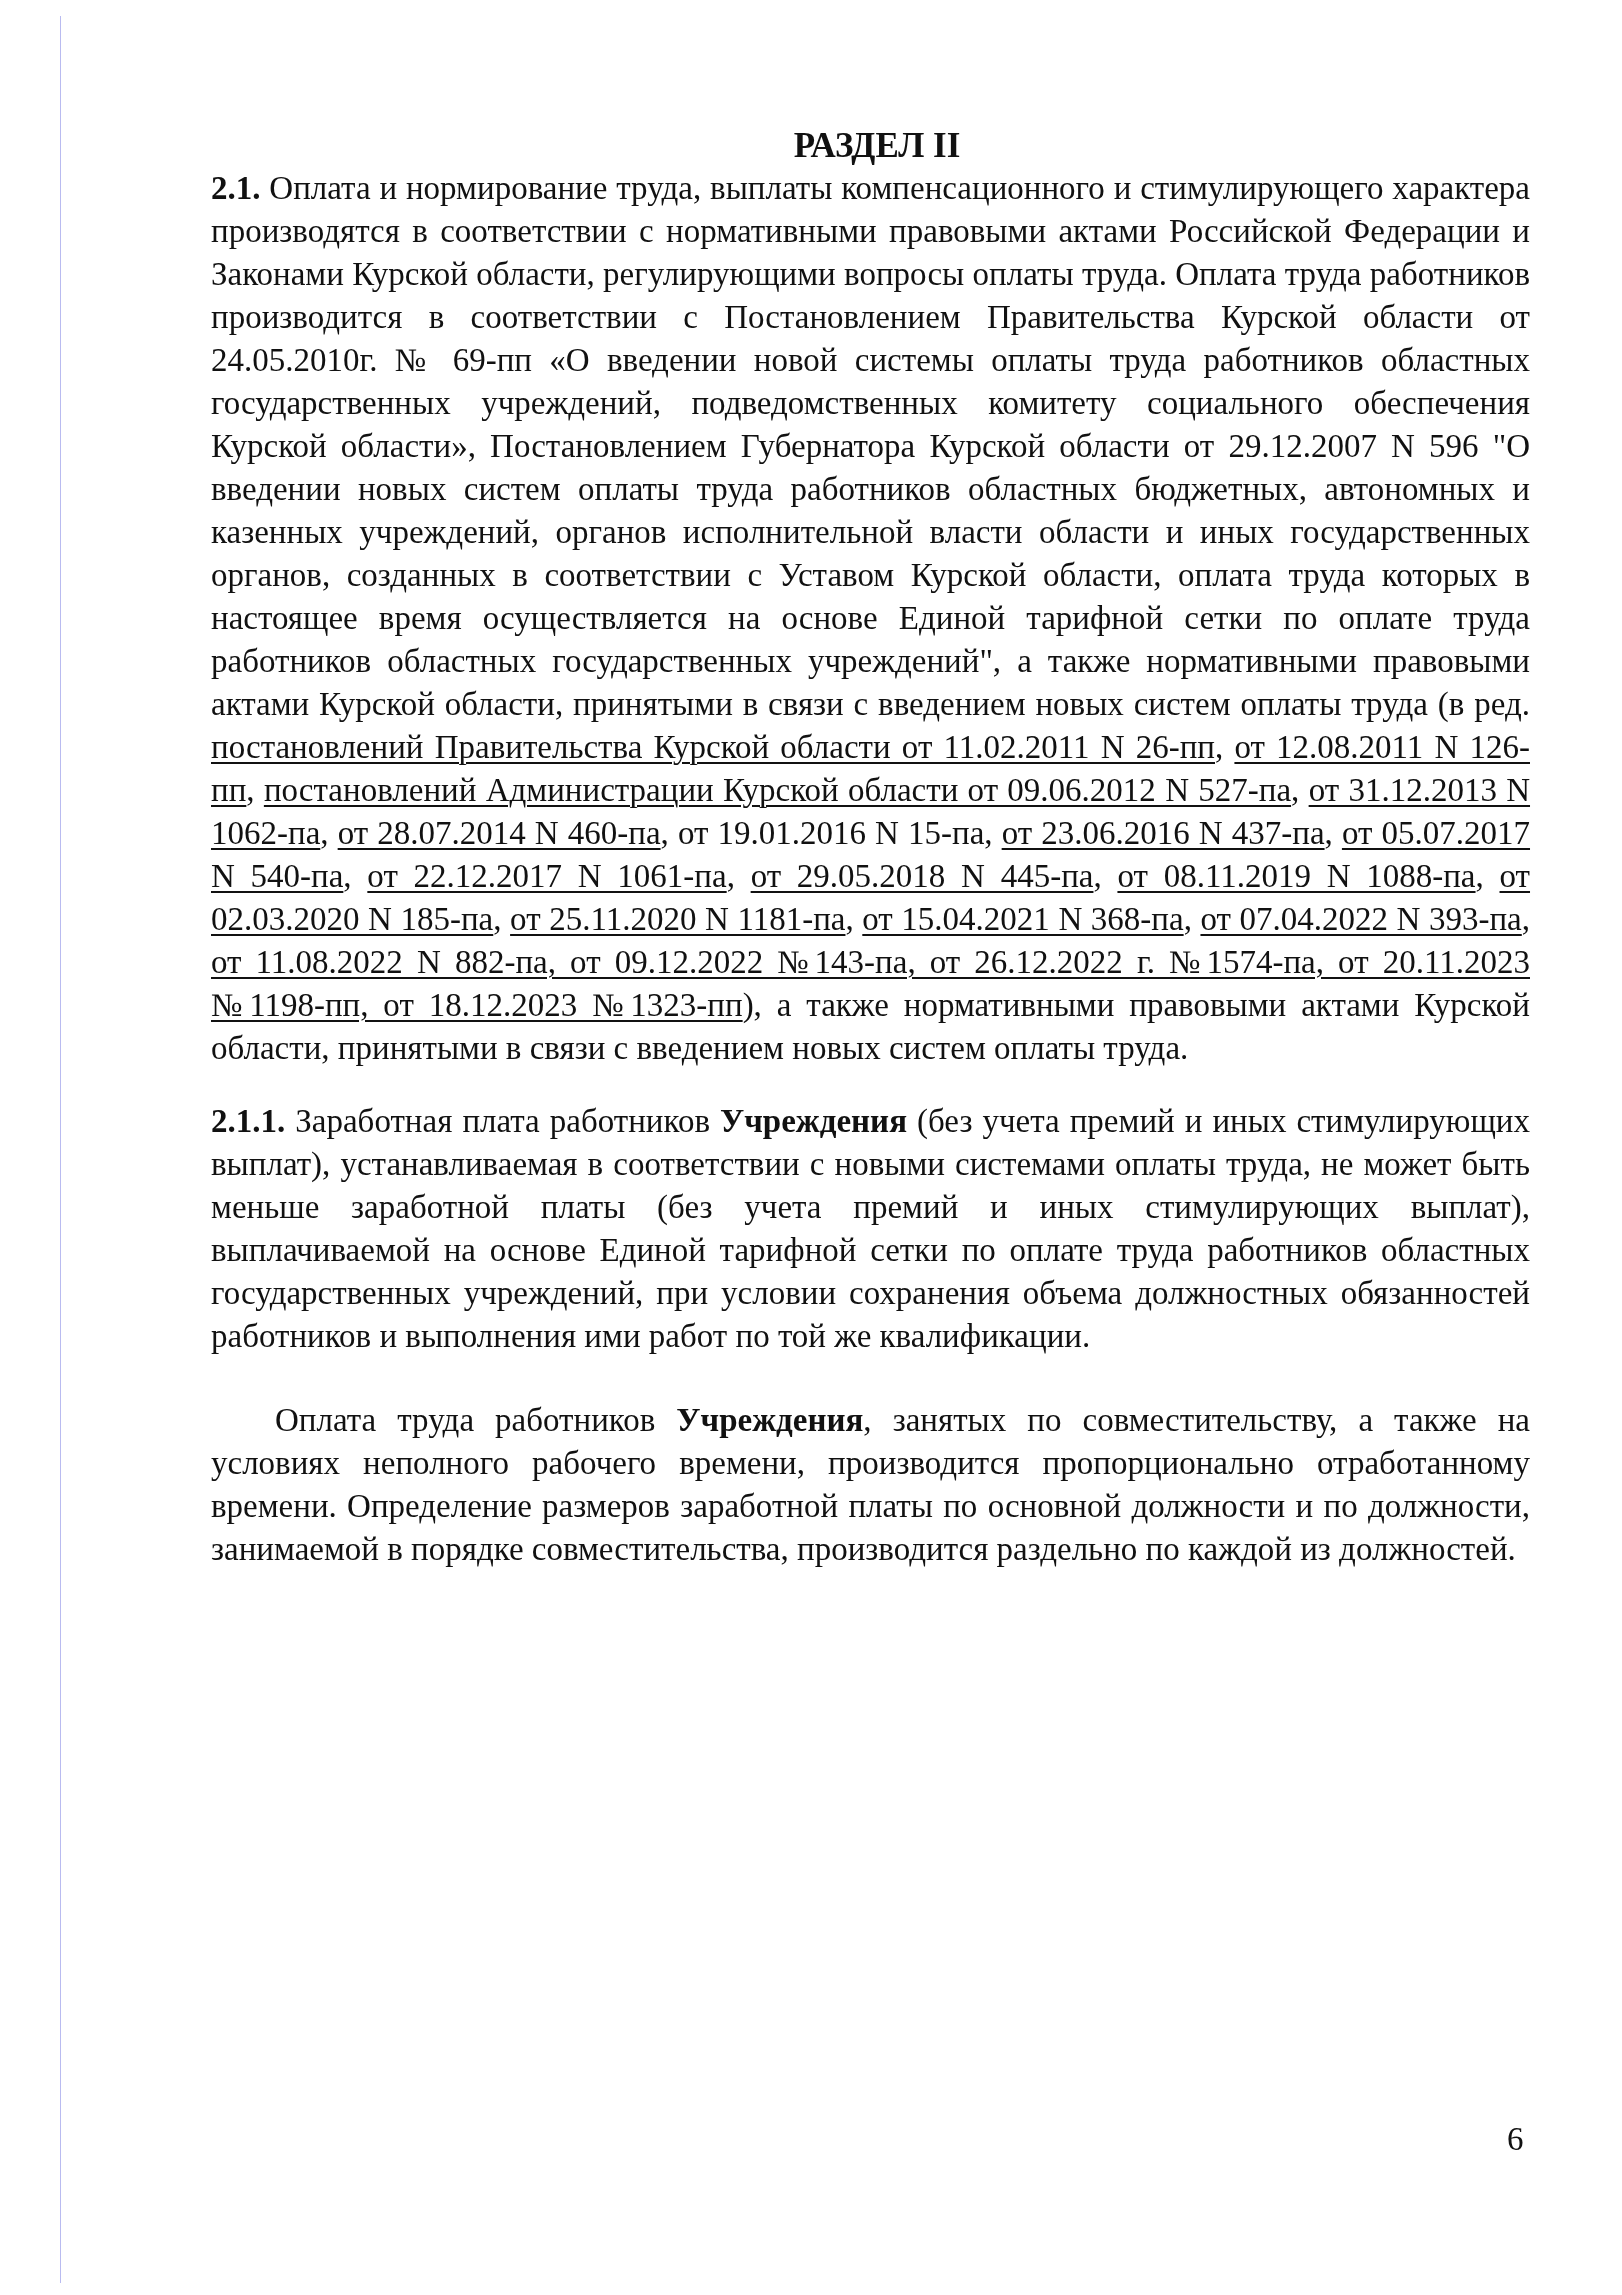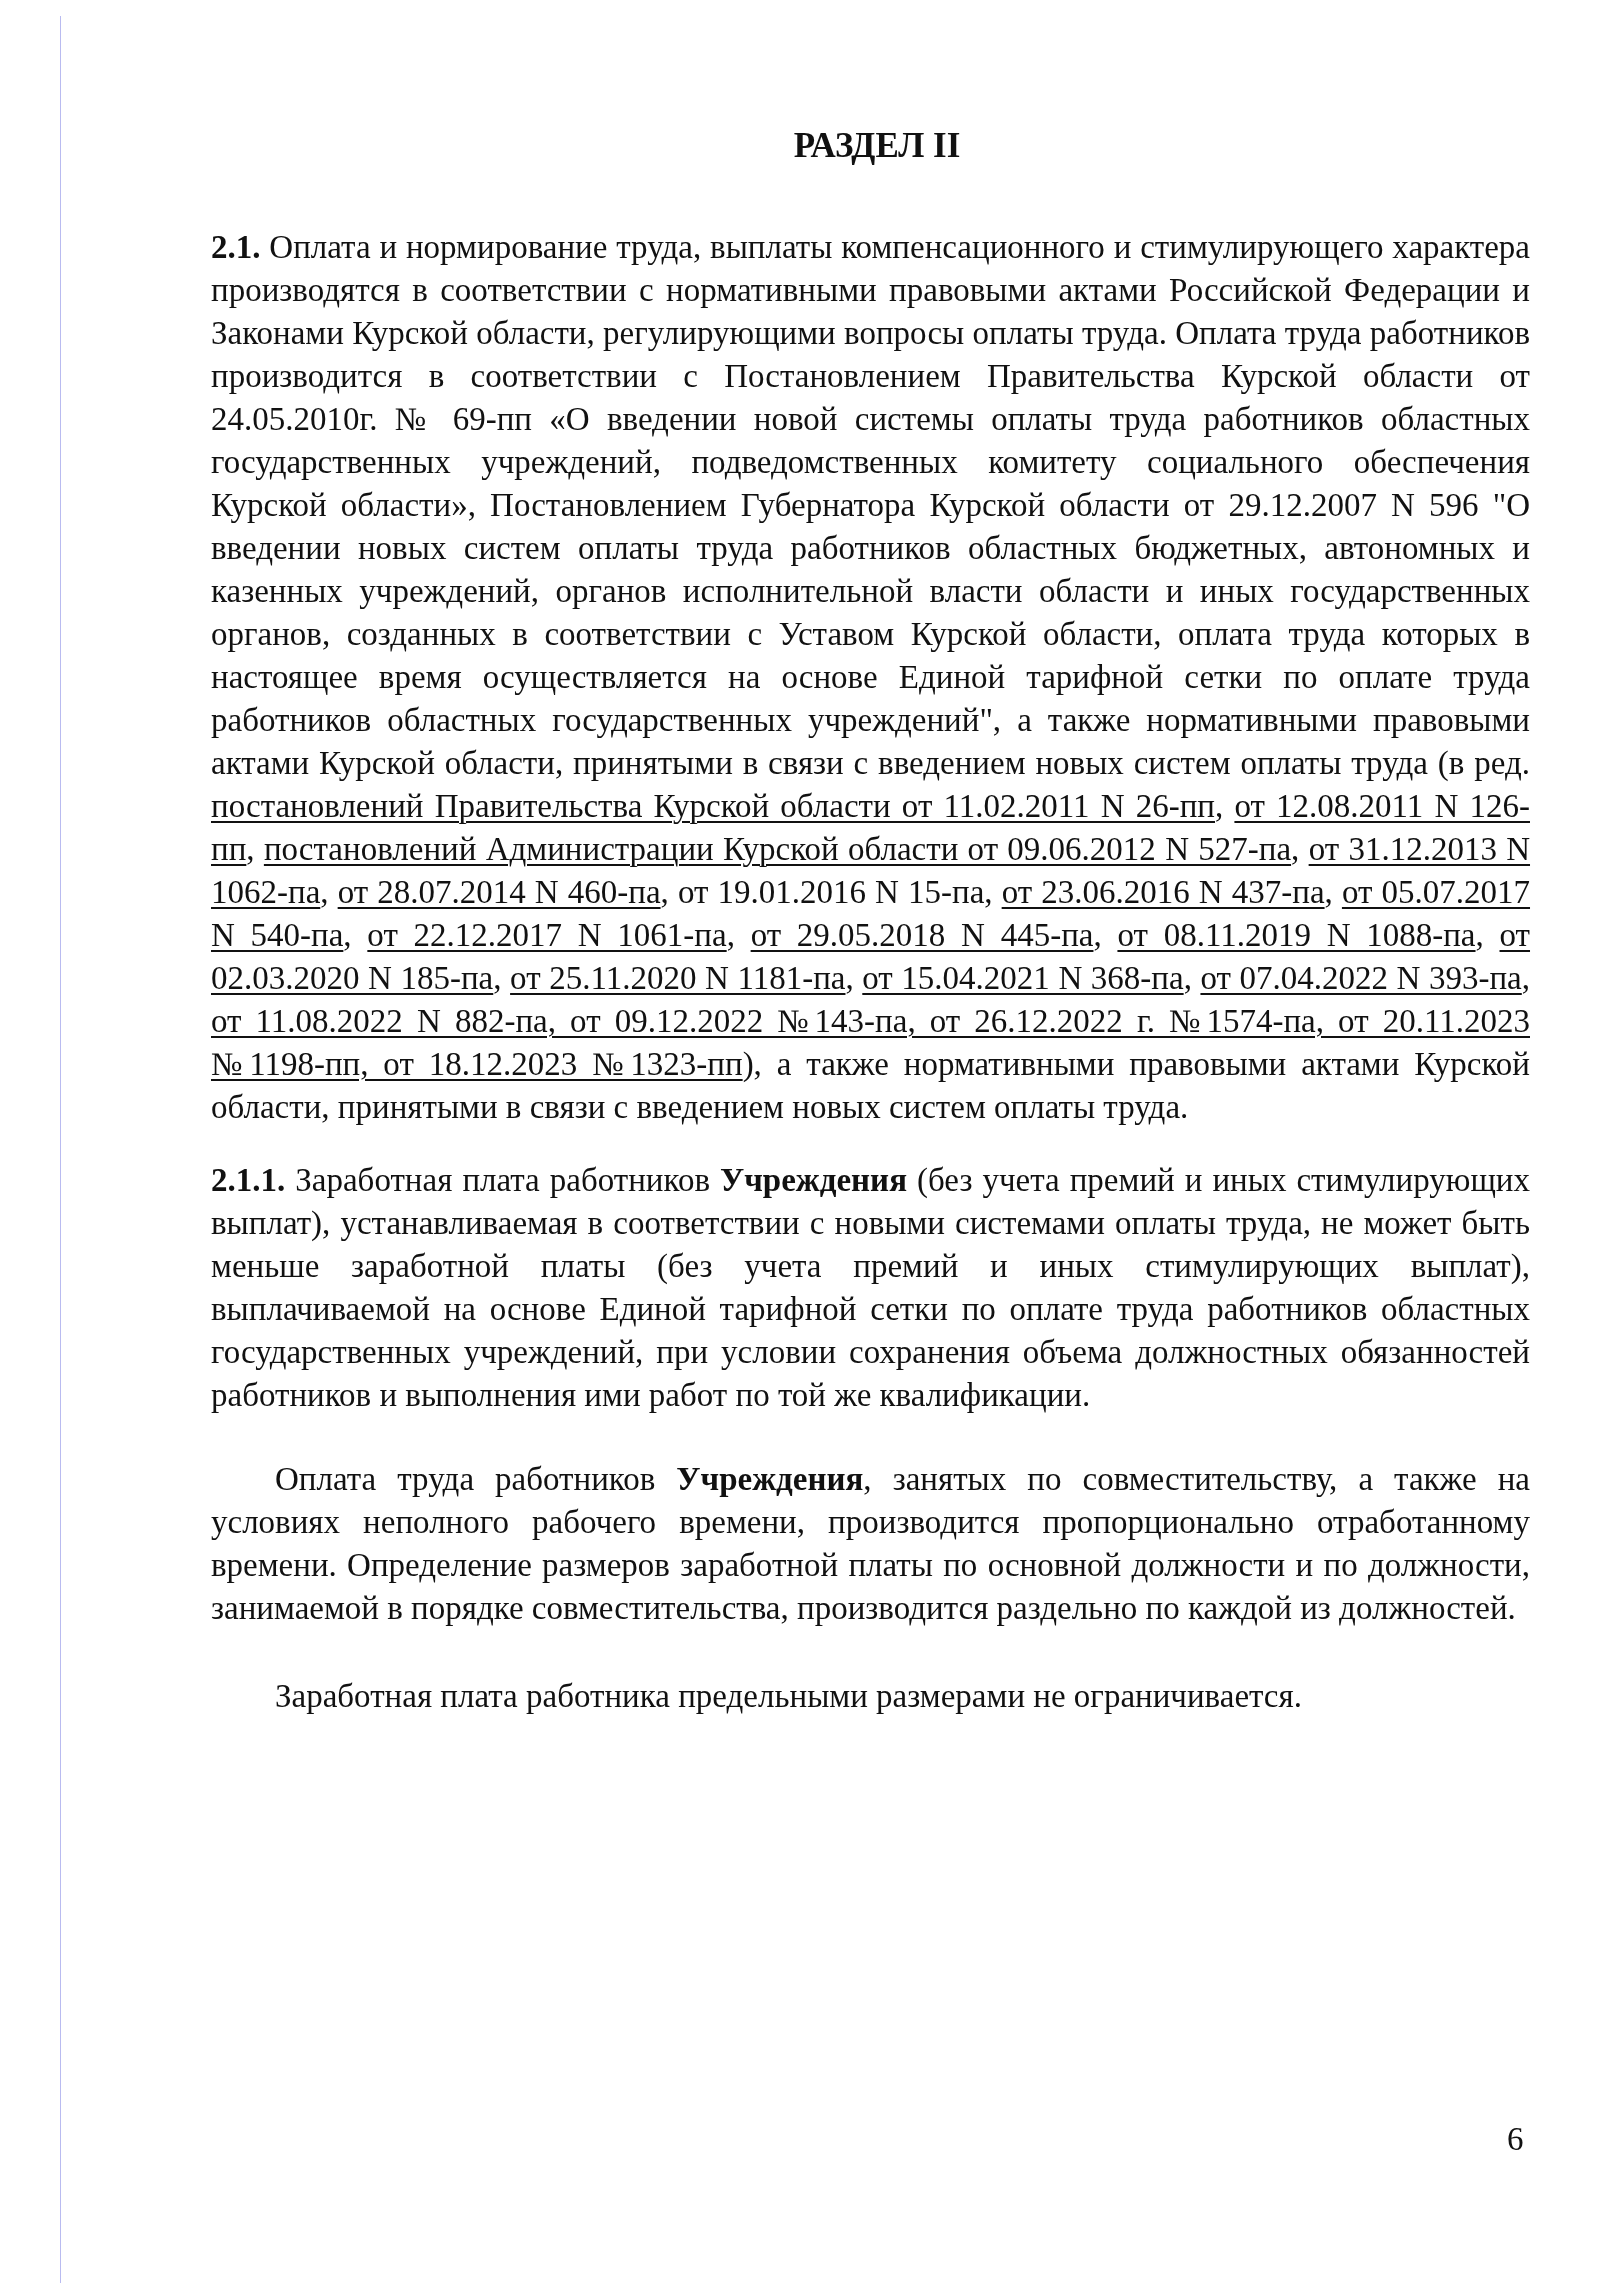--- a/index.html
+++ b/index.html
@@ -1,20 +1,20 @@
 <!DOCTYPE html>
 <html style="font-size:10.5px"><head>
 <meta charset="utf-8">
 <style>
   html, body { margin: 0; padding: 0; background: #ffffff; }
   body { width: 1623px; height: 2295px; position: relative; overflow: hidden; font-family: "Liberation Serif", serif; color: #111111; }
   .margin-line { position: absolute; left: 60px; top: 16.4px; width: 1.3px; height: 2267px; background: #b9bbf0; }
   .page { position: absolute; left: 211px; top: 124px; width: 1319px; }
   .heading { text-align: center; font-weight: bold; font-size: 35px; line-height: 43px; margin: 0; }
-  .heading-block { margin-left: 13px; margin-bottom: 59px; }
+  .heading-block { margin-left: 13px; }
   p { margin: 0; font-size: 33px; line-height: 43px; text-align: justify; text-align-last: left; }
   .para-21 { margin-bottom: 30px; }
   .para-211 { margin-bottom: 41px; }
   .para-indent { text-indent: 64px; margin-bottom: 45px; }
   .para-last { text-indent: 64px; }
   .num { font-weight: bold; }
   .bold { font-weight: bold; }
   .u { text-decoration: underline; text-decoration-thickness: 2px; text-underline-offset: 3.9px; }
   .page-number { position: absolute; left: 1507px; top: 2120px; font-size: 33px; line-height: 39px; }
 </style>
@@ -27,17 +27,16 @@
   <div class="heading-block">
     <h1 class="heading">РАЗДЕЛ II</h1>
   </div>
 
   <p class="para-21"><span class="num">2.1.</span><span> Оплата и нормирование труда, выплаты компенсационного и стимулирующего характера производятся в соответствии с нормативными правовыми актами Российской Федерации и Законами Курской области, регулирующими вопросы оплаты труда. Оплата труда работников производится в соответствии с Постановлением Правительства Курской области от 24.05.2010г. № 69-пп «О введении новой системы оплаты труда работников областных государственных учреждений, подведомственных комитету социального обеспечения Курской области», Постановлением Губернатора Курской области от 29.12.2007 N 596 "О введении новых систем оплаты труда работников областных бюджетных, автономных и казенных учреждений, органов исполнительной власти области и иных государственных органов, созданных в соответствии с Уставом Курской области, оплата труда которых в настоящее время осуществляется на основе Единой тарифной сетки по оплате труда работников областных государственных учреждений", а также нормативными правовыми актами Курской области, принятыми в связи с введением новых систем оплаты труда (в ред. </span><span id="amendments"><span class="u">постановлений Правительства Курской области от 11.02.2011 N 26-пп</span><span>, </span><span class="u">от 12.08.2011 N 126-пп</span><span>, </span><span class="u">постановлений Администрации Курской области от 09.06.2012 N 527-па</span><span>, </span><span class="u">от 31.12.2013 N 1062-па</span><span>, </span><span class="u">от 28.07.2014 N 460-па</span><span>, от 19.01.2016 N 15-па, </span><span class="u">от 23.06.2016 N 437-па</span><span>, </span><span class="u">от 05.07.2017 N 540-па</span><span>, </span><span class="u">от 22.12.2017 N 1061-па</span><span>, </span><span class="u">от 29.05.2018 N 445-па</span><span>, </span><span class="u">от 08.11.2019 N 1088-па</span><span>, </span><span class="u">от 02.03.2020 N 185-па</span><span>, </span><span class="u">от 25.11.2020 N 1181-па</span><span>, </span><span class="u">от 15.04.2021 N 368-па</span><span>, </span><span class="u">от 07.04.2022 N 393-па</span><span>, </span><span class="u">от 11.08.2022 N 882-па, от 09.12.2022 №143-па, от 26.12.2022 г. №1574-па, от 20.11.2023 №1198-пп, от 18.12.2023 №1323-пп</span></span><span>), а также нормативными правовыми актами Курской области, принятыми в связи с введением новых систем оплаты труда.</span></p>
 
   <p class="para-211"><span class="num">2.1.1.</span><span> Заработная плата работников </span><span class="bold">Учреждения</span><span> (без учета премий и иных стимулирующих выплат), устанавливаемая в соответствии с новыми системами оплаты труда, не может быть меньше заработной платы (без учета премий и иных стимулирующих выплат), выплачиваемой на основе Единой тарифной сетки по оплате труда работников областных государственных учреждений, при условии сохранения объема должностных обязанностей работников и выполнения ими работ по той же квалификации.</span></p>
 
   <p class="para-indent"><span>Оплата труда работников </span><span class="bold">Учреждения</span><span>, занятых по совместительству, а также на условиях неполного рабочего времени, производится пропорционально отработанному времени. Определение размеров заработной платы по основной должности и по должности, занимаемой в порядке совместительства, производится раздельно по каждой из должностей.</span></p>
 
-  <p class="para-last">Заработная плата работника предельными размерами не ограничивается.</p>
 </div>
 
 <div class="page-number">6</div>
 
 
 </body></html>

